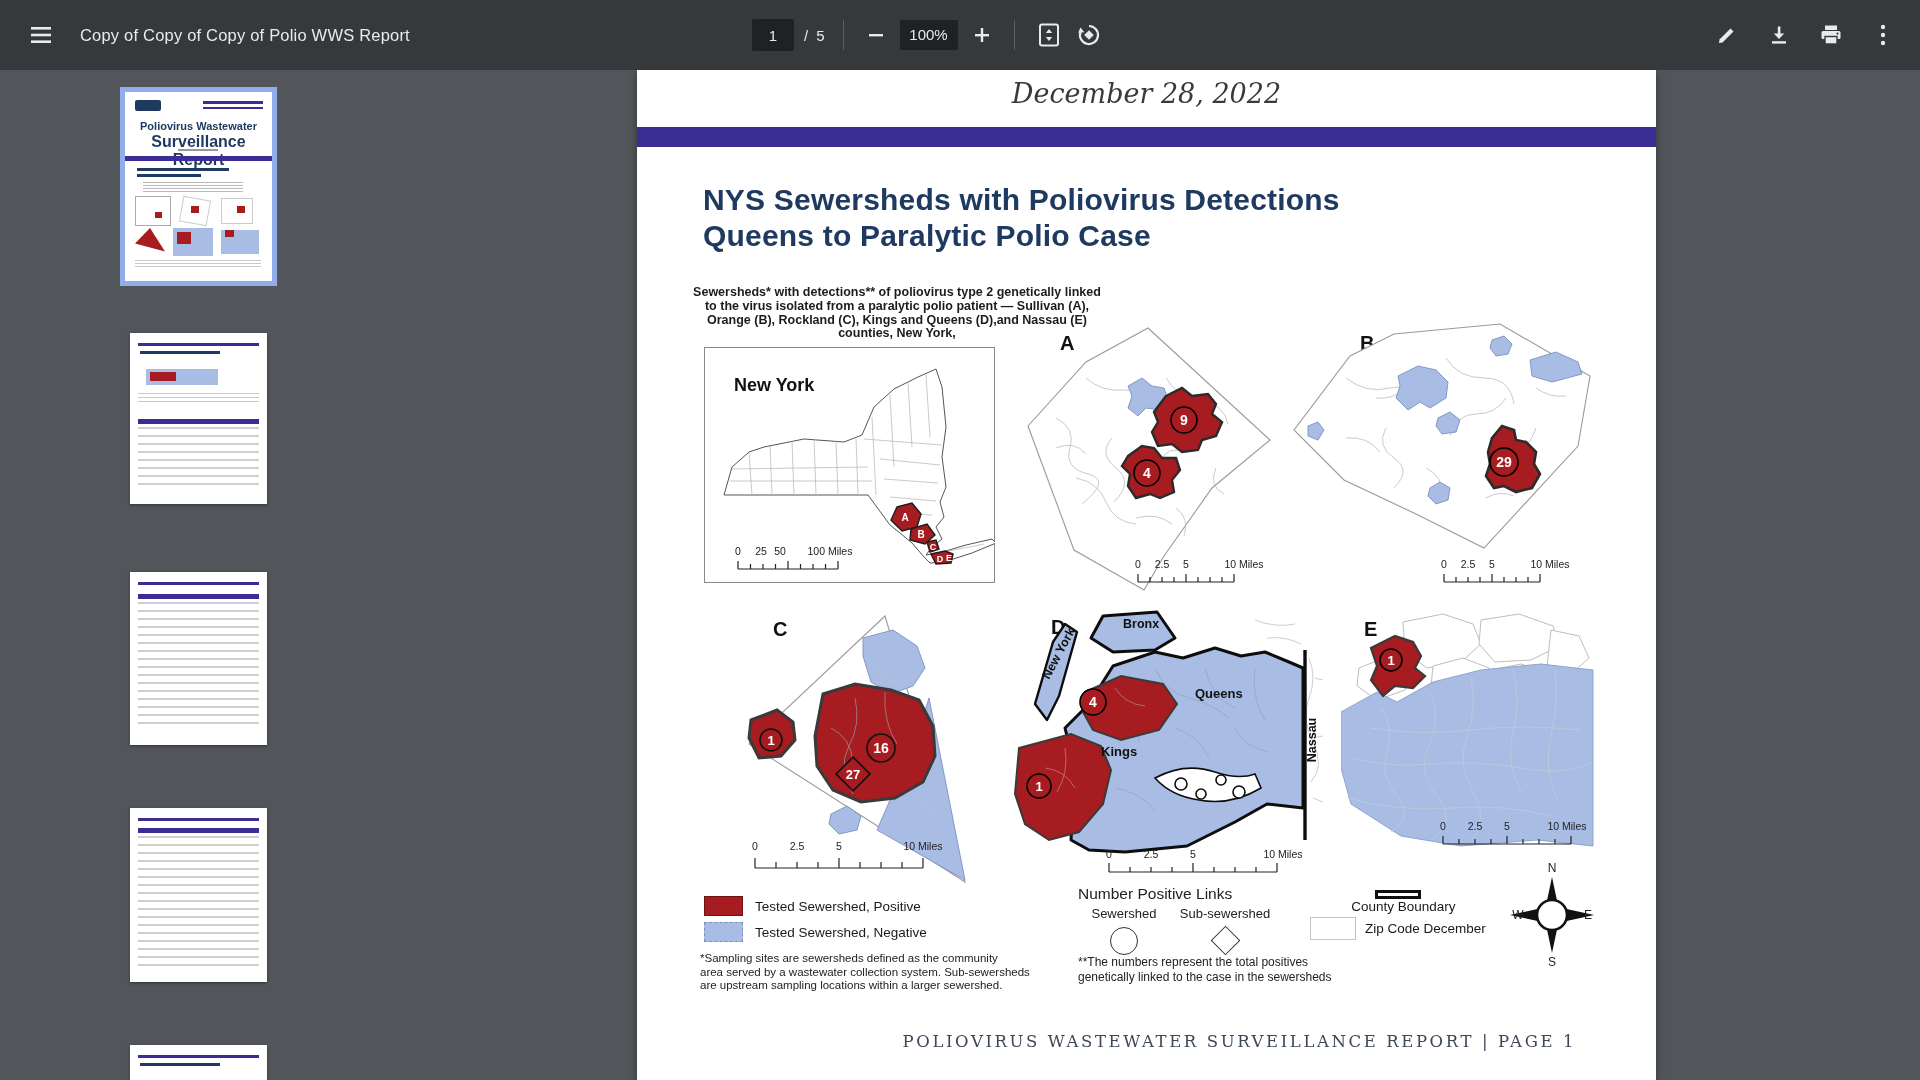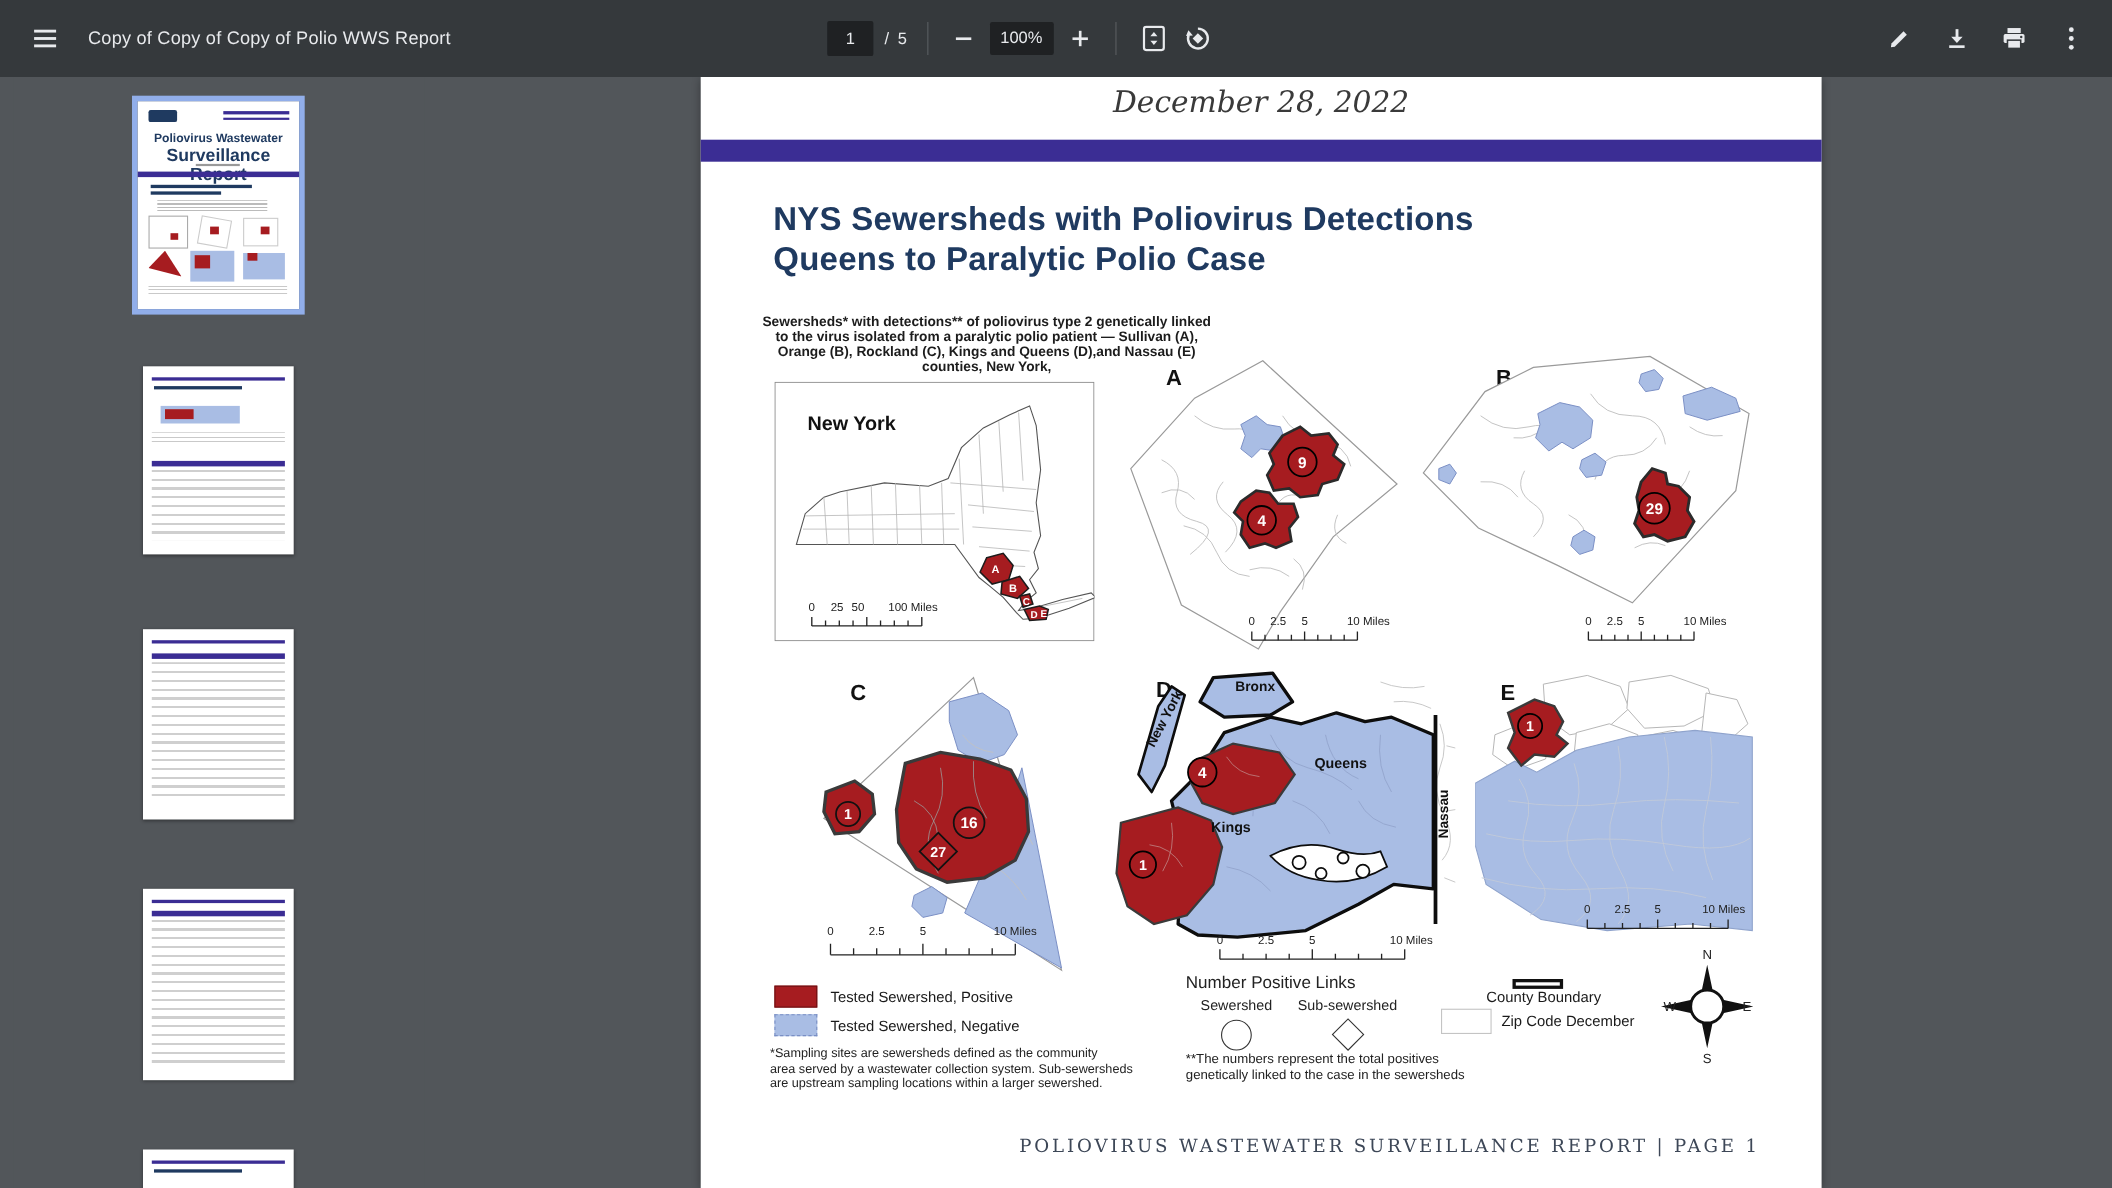--- a/index.html
+++ b/index.html
@@ -29,21 +29,21 @@
   .mini-navy{color:#1f3a60;font-weight:bold;text-align:center;line-height:1.1;}
 
   
   #page{position:absolute;left:637px;top:70px;width:1019px;height:1010px;background:#ffffff;box-shadow:0 2px 8px rgba(0,0,0,.4);}
   #date-line{position:absolute;left:0;top:8px;width:1019px;text-align:center;font-family:"DejaVu Serif",serif;font-style:italic;font-size:27px;color:#3a3a3a;}
   #purple-band{position:absolute;left:0;top:57px;width:1019px;height:20px;background:#3b2d94;}
   #heading{position:absolute;left:66px;top:112px;font-size:30px;line-height:36px;font-weight:bold;color:#1f3a60;letter-spacing:.2px;}
   #subtitle{position:absolute;left:40px;top:216px;width:440px;text-align:center;font-size:12.5px;line-height:13.8px;font-weight:bold;color:#1c1c1c;}
   .prelines{white-space:pre-line;}
   .map-wrap{position:absolute;}
-  #footer-line{position:absolute;right:56px;top:962px;font-family:"DejaVu Serif",serif;font-size:16.5px;letter-spacing:2.6px;color:#3d4757;white-space:nowrap;}
+  #footer-line{position:absolute;right:80px;top:962px;font-family:"DejaVu Serif",serif;font-size:16.5px;letter-spacing:2.6px;color:#3d4757;white-space:nowrap;}
 
   
   .leg-label{font-size:13.5px;color:#1a1a1a;}
   .swatch{width:37px;height:18px;display:inline-block;vertical-align:middle;}
   .fn{font-size:11.5px;color:#222;line-height:13.5px;}
 </style>
 </head>
 <body>
 
 <div id="app">

